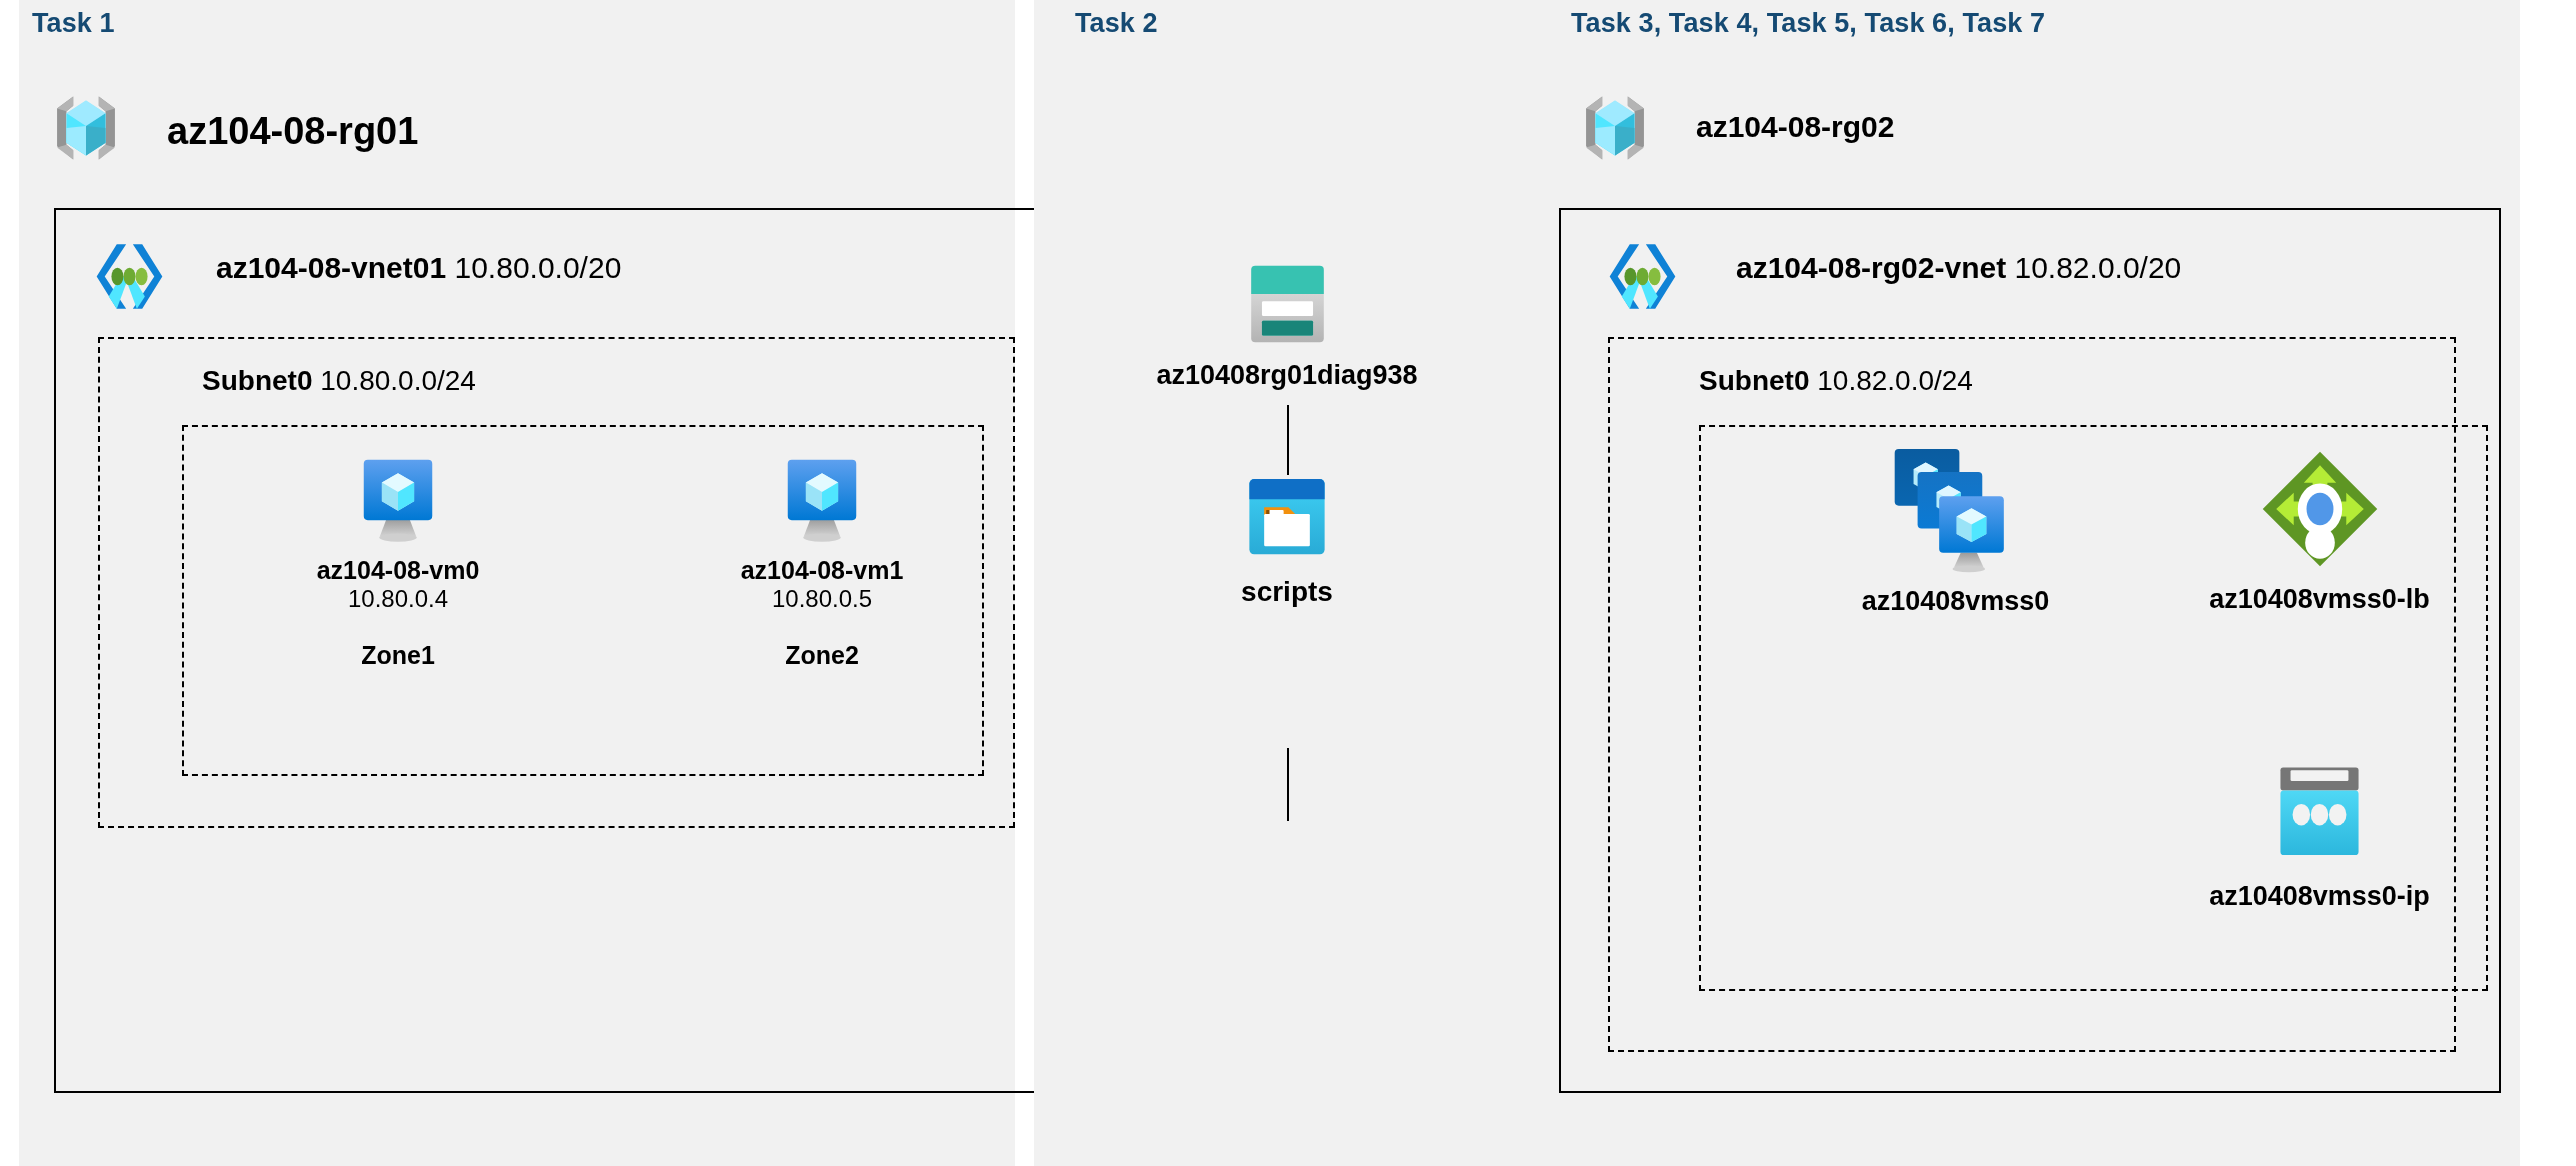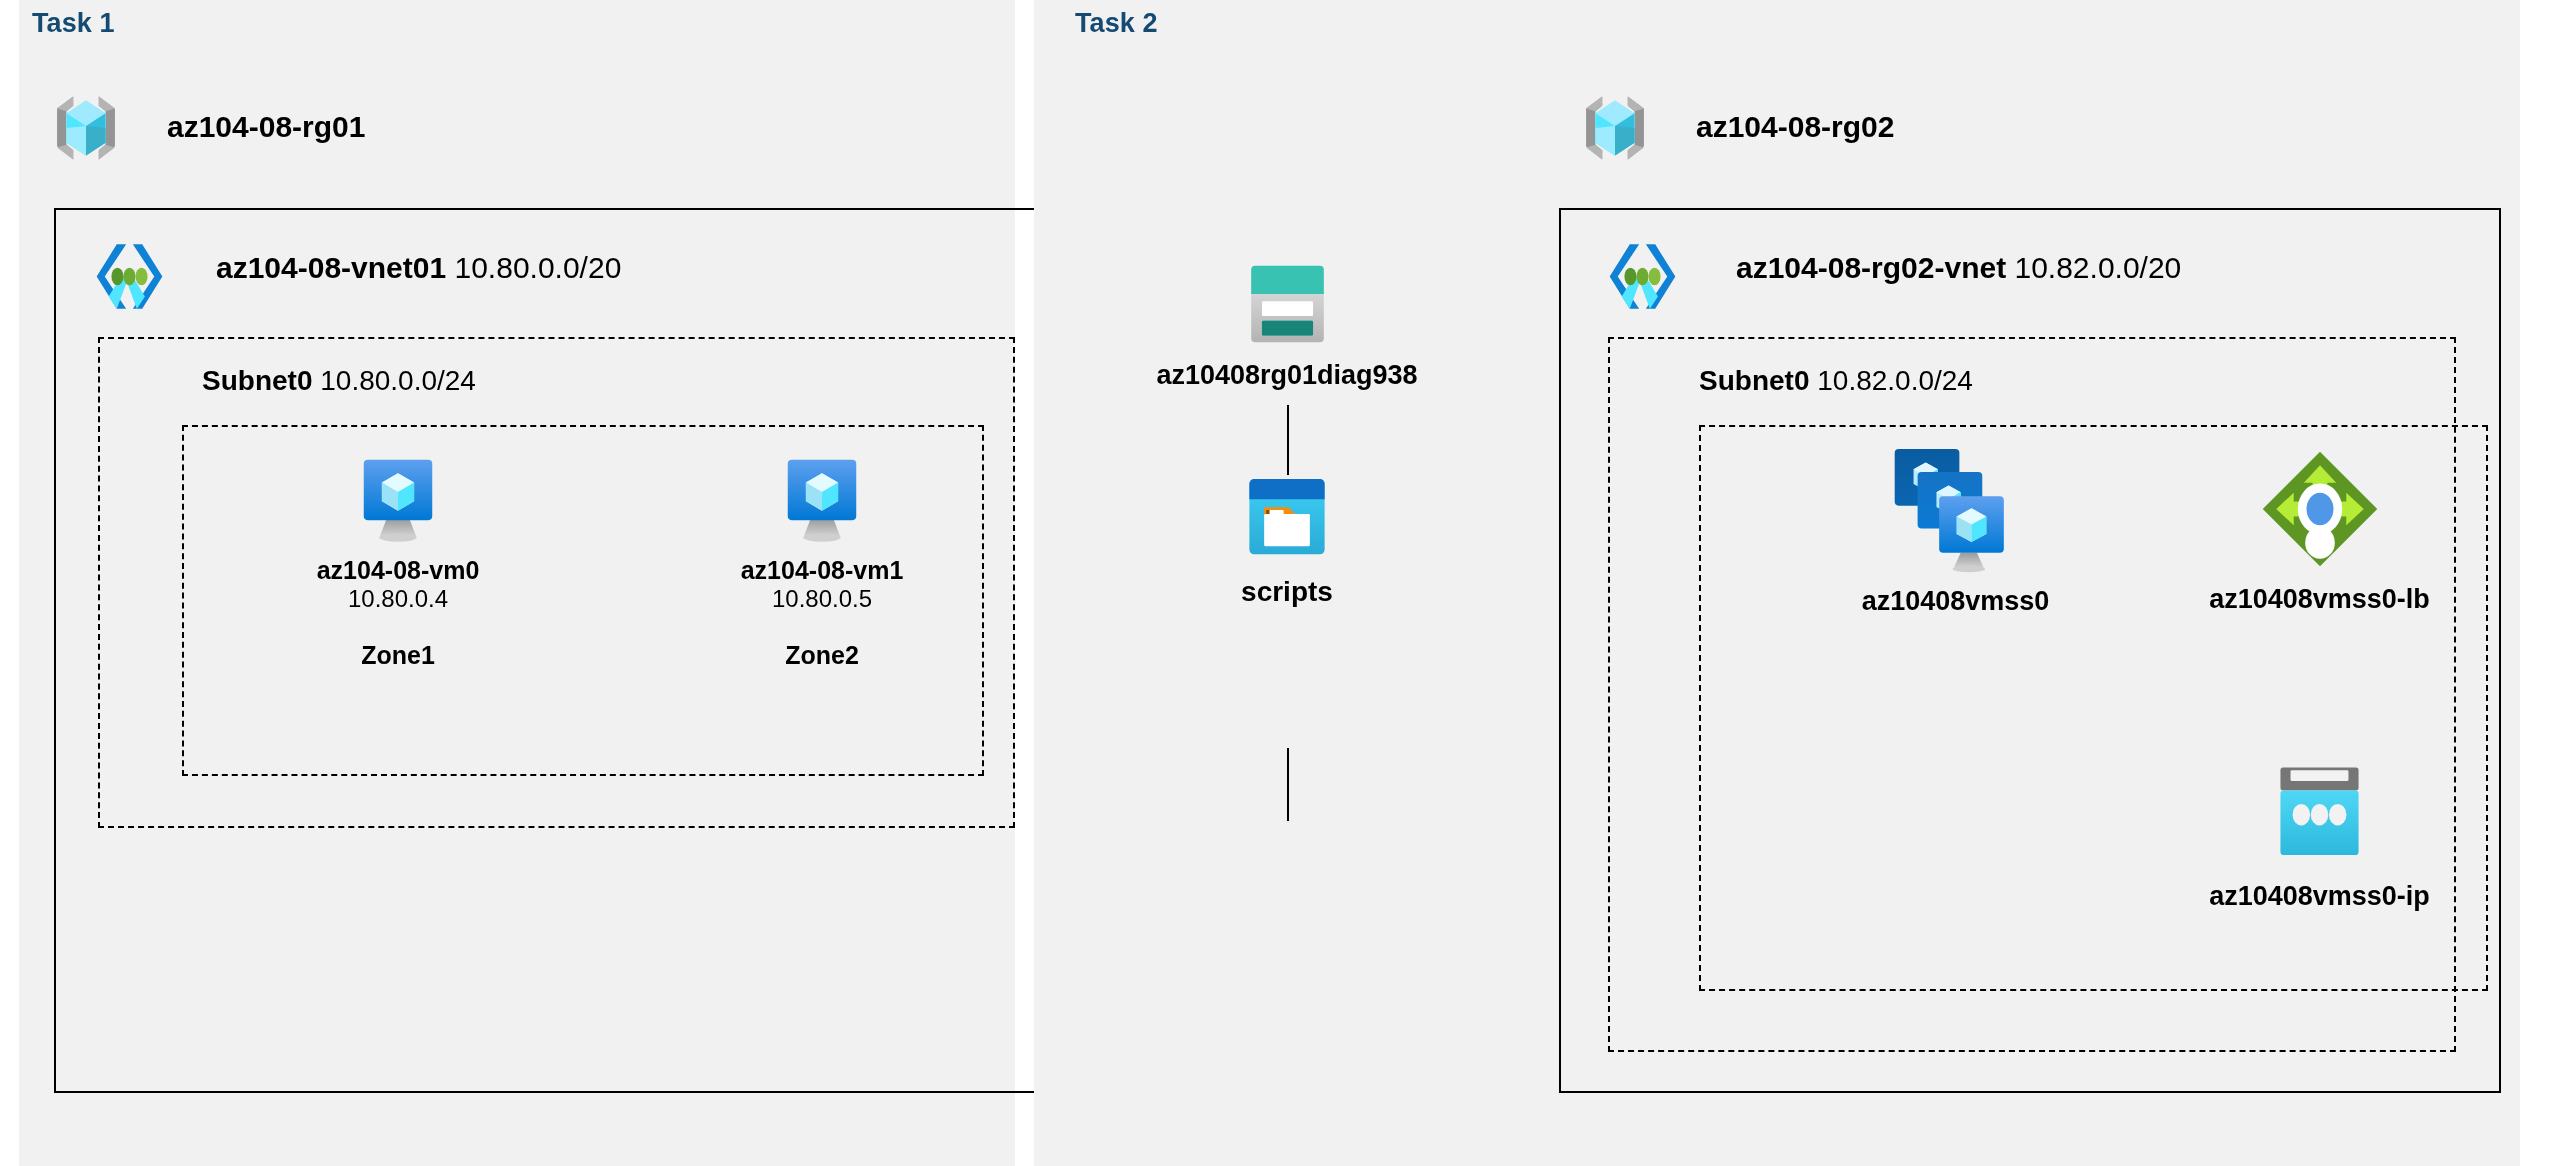--- a/index.html
+++ b/index.html
@@ -43,21 +43,21 @@
       <polygon points="74,8 74,22 84,30 98,26" fill="#b4b4b4"></polygon>
       <polygon points="74,102 74,88 84,80 98,84" fill="#b4b4b4"></polygon>
       <polygon points="55,14 84,33 84,77 55,96 26,77 26,33" fill="#9feaff"></polygon>
       <polygon points="55,14 84,33 55,52 26,33" fill="#9feaff"></polygon>
       <polygon points="26,33 55,52 55,96 26,77" fill="#50e6ff"></polygon>
       <polygon points="55,52 84,33 84,77 55,96" fill="#32bedd"></polygon>
       <polygon points="55,52 84,55 84,77 55,96" fill="#3aafc9"></polygon>
       <polygon points="26,55 55,52 55,96 26,77" fill="#9cebff"></polygon>
     </svg>
   </div>
-  <div class="lbl" style="left:167px;top:110px;font-size:30px;">
+  <div class="lbl" style="left:167px;top:110px;font-size:38px;">
     <span class="b">az104-08-rg01</span>
   </div>
 
   <div class="solidbox" style="left:54px;top:208px;width:1464px;height:885px;"></div>
 
   <div class="icon" style="position:absolute;left:94px;top:243px;width:71px;height:67px;">
     <svg width="71" height="67" viewBox="0 0 106 100">
       <polygon points="26,2 40,2 8,50 40,98 26,98 -4,50" fill="#0f82d6" transform="translate(8,0)"></polygon>
       <polygon points="34,50 16,80 28,98 46,50" fill="#50e6ff" transform="translate(6,0)"></polygon>
       <polygon points="80,2 66,2 98,50 66,98 80,98 110,50" fill="#0f82d6" transform="translate(-8,0)"></polygon>
@@ -179,20 +179,21 @@
         <rect x="30" y="58" width="68" height="48" rx="2" fill="#ffffff"></rect>
       </svg>
     </div>
     <div class="cap" style="margin-top:15px;font-size:28px;">scripts</div>
   </div>
 
   <div class="connector" style="left:1287px;top:748px;height:73px;"></div>
 
 
   <div class="panel" style="left:1539px;top:0;width:981px;height:1166px;"></div>
+  <div class="task-label" style="left:1571px;top:8px;">Task 3, Task 4, Task 5, Task 6, Task 7</div>
 
   <div class="icon" style="position:absolute;left:1578px;top:91px;width:74px;height:74px;">
     <svg width="74" height="74" viewBox="0 0 110 110">
       <polygon points="36,8 36,22 26,30 26,80 36,88 36,102 12,82 12,26" fill="#949494"></polygon>
       <polygon points="36,8 36,22 26,30 12,26" fill="#b4b4b4"></polygon>
       <polygon points="36,102 36,88 26,80 12,84" fill="#b4b4b4"></polygon>
       <polygon points="74,8 74,22 84,30 84,80 74,88 74,102 98,82 98,26" fill="#949494"></polygon>
       <polygon points="74,8 74,22 84,30 98,26" fill="#b4b4b4"></polygon>
       <polygon points="74,102 74,88 84,80 98,84" fill="#b4b4b4"></polygon>
       <polygon points="55,14 84,33 84,77 55,96 26,77 26,33" fill="#9feaff"></polygon>

